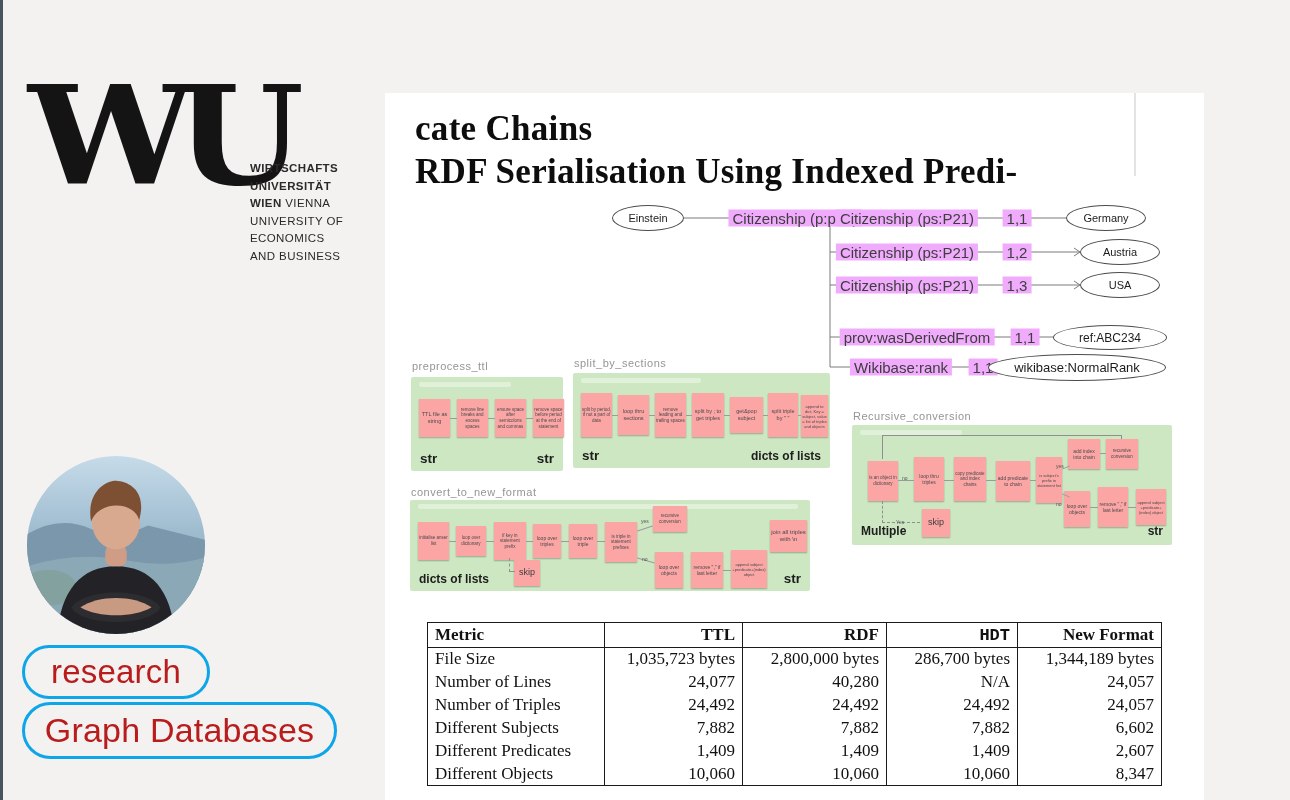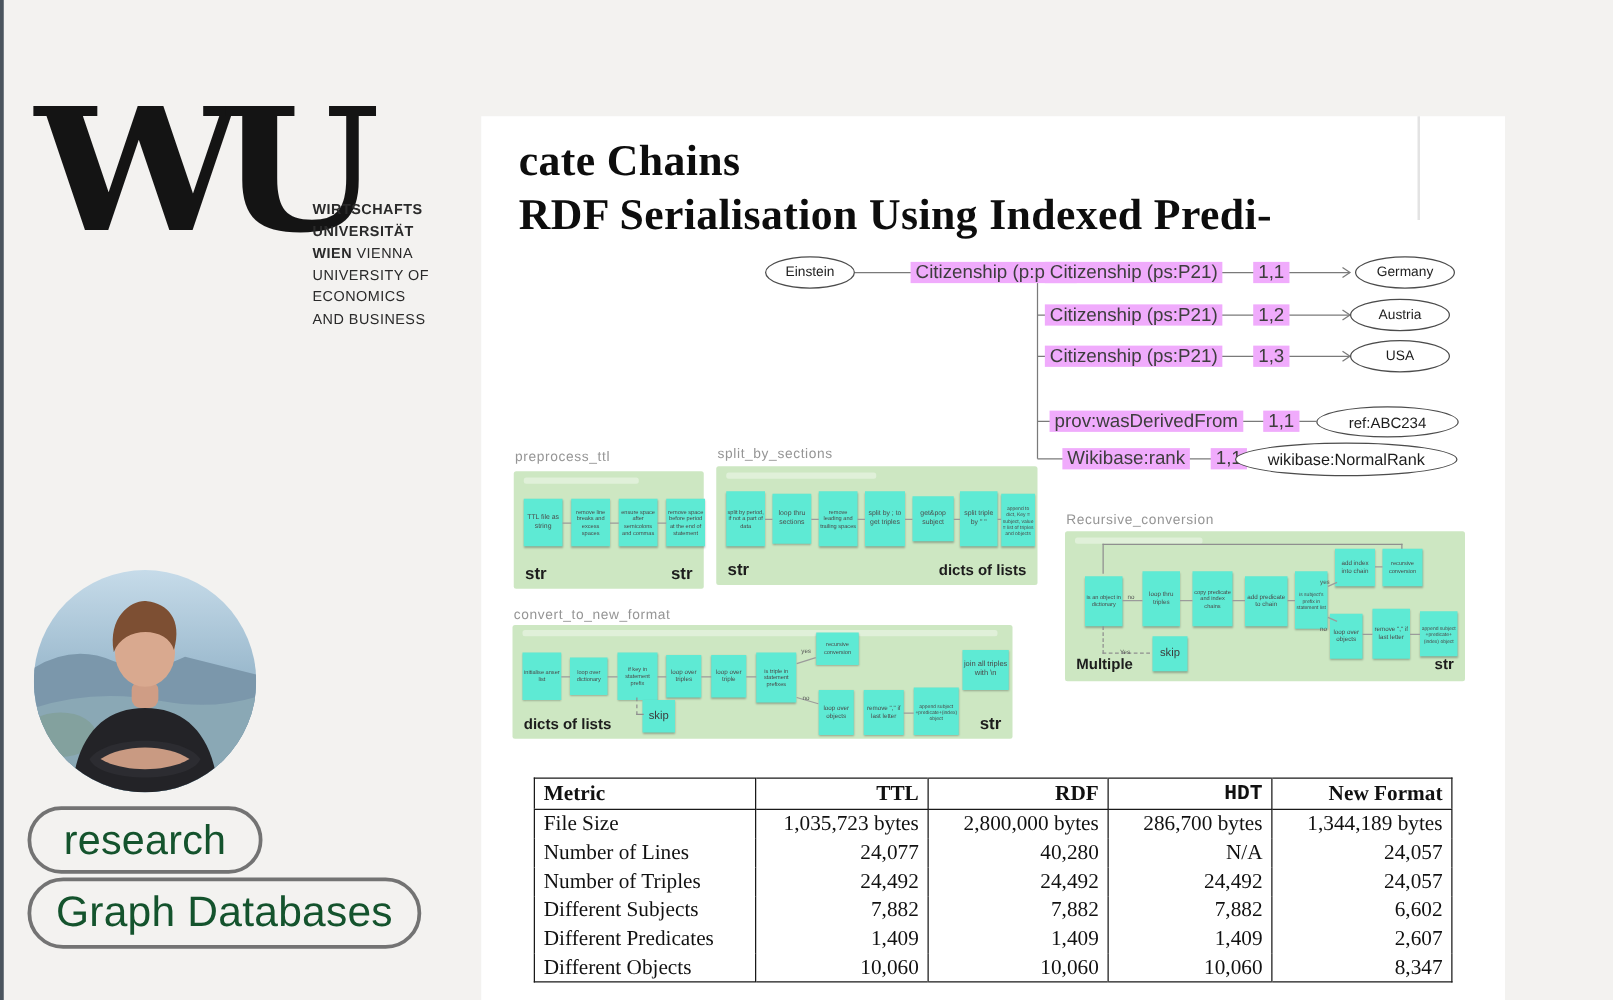--- a/index.html
+++ b/index.html
@@ -11,40 +11,40 @@
   
   .wu-mark { position:absolute; left:28px; top:62px; font-family:"DejaVu Serif", serif; font-weight:700; font-size:148px; line-height:1; letter-spacing:-0.13em; color:#141414; transform:scaleY(0.92); }
   .wu-caption { position:absolute; left:250px; top:160px; font-size:11.5px; line-height:17.5px; letter-spacing:0.4px; color:#2a2a2a; }
   .wu-caption .b { font-weight:700; }
 
   
   .avatar { position:absolute; left:27px; top:456px; width:178px; height:178px; border-radius:50%; overflow:hidden; }
   .avatar svg { display:block; width:100%; height:100%; }
 
   
-  .tag { position:absolute; border:3px solid #737373; border-radius:34px; color:#14532d; display:flex; align-items:center; justify-content:center; background:transparent; font-size:33px; letter-spacing:0.2px; }
+  .tag { position:absolute; border:3px solid #0ea5e9; border-radius:34px; color:#b91c1c; display:flex; align-items:center; justify-content:center; background:transparent; font-size:33px; letter-spacing:0.2px; }
   .tag-1 { left:22px; top:645px; width:188px; height:54px; }
   .tag-2 { left:22px; top:702px; width:315px; height:57px; font-size:34px; }
 
   
   .card { position:absolute; left:385px; top:93px; width:819px; height:707px; background:#ffffff; }
   .scroll-thumb { position:absolute; left:749px; top:0; width:2px; height:83px; background:#e3e3e3; }
 
   .title { position:absolute; left:30px; top:14px; width:660px; font-family:"Liberation Serif", serif; font-weight:600; font-size:35px; line-height:43px; letter-spacing:0.3px; color:#0d0d0d; }
 
   
   .dlines { position:absolute; left:0; top:0; width:819px; height:707px; pointer-events:none; }
   .node { position:absolute; border:1px solid #4c4c4c; border-radius:50%; background:#fff; display:flex; align-items:center; justify-content:center; font-size:11px; color:#1c1c1c; z-index:2; }
   .edge-label { position:absolute; transform:translate(-50%,-50%); background:#f0abfc; padding:0 4px; font-size:15px; color:#3d3d3d; white-space:nowrap; z-index:2;margin-left:22px; }
 
   
   .panel-label { position:absolute; font-size:11px; letter-spacing:0.5px; color:#959595; z-index:2; }
   .panel { position:absolute; background:#cde7c2; border-radius:2px; z-index:2; }
   .blur-bar { position:absolute; left:8px; top:5px; height:5px; background:rgba(255,255,255,0.38); border-radius:2px; }
-  .sticky { position:absolute; background:#5eead4; box-shadow:0 1px 1.5px rgba(0,0,0,0.28); color:#4a4a4a; font-size:4.5px; line-height:1.25; text-align:center; display:flex; align-items:center; justify-content:center; padding:1px; overflow:hidden; }
+  .sticky { position:absolute; background:#fca5a5; box-shadow:0 1px 1.5px rgba(0,0,0,0.28); color:#4a4a4a; font-size:4.5px; line-height:1.25; text-align:center; display:flex; align-items:center; justify-content:center; padding:1px; overflow:hidden; }
   .sticky.big { font-size:9px; color:#3c3c3c; }
   .conn { position:absolute; background:#9b9b9b; height:1px; }
   .dash-l { position:absolute; border-left:1px dashed #8f8f8f; border-bottom:1px dashed #8f8f8f; }
   .bracket { position:absolute; border-top:1px solid #8f8f8f; border-left:1px solid #8f8f8f; border-right:1px solid #8f8f8f; }
   .bn { position:absolute; font-size:5px; color:#555; z-index:3; }
   .io { position:absolute; bottom:5px; font-weight:700; color:#1d1d1d; font-size:13.5px; }
   .io.left { left:9px; } .io.right { right:9px; }
   .io.lg { font-size:12px; }
 
   
@@ -117,21 +117,21 @@
       <path d="M689 188 L695 192 L689 196"></path>
       <path d="M597 270 L603 274 L597 278"></path>
     </g>
   </svg>
 
   <div class="node" style="left:227px; top:112px; width:72px; height:26px;">Einstein</div>
   <div class="edge-label" style="left:388px; top:125px;">Citizenship (p:p21)</div>
 
   <div class="edge-label" style="left:500px; top:125px;">Citizenship (ps:P21)</div>
   <div class="edge-label" style="left:610px; top:125px;">1,1</div>
-  <div class="node" style="left:699px; top:112px; width:80px; height:26px;">Germany</div>
+  <div class="node" style="left:681px; top:112px; width:80px; height:26px;">Germany</div>
 
   <div class="edge-label" style="left:500px; top:159px;">Citizenship (ps:P21)</div>
   <div class="edge-label" style="left:610px; top:159px;">1,2</div>
   <div class="node" style="left:695px; top:146px; width:80px; height:26px;">Austria</div>
 
   <div class="edge-label" style="left:500px; top:192px;">Citizenship (ps:P21)</div>
   <div class="edge-label" style="left:610px; top:192px;">1,3</div>
   <div class="node" style="left:695px; top:179px; width:80px; height:26px;">USA</div>
 
   <div class="edge-label" style="left:510px; top:244px;">prov:wasDerivedFrom</div>

